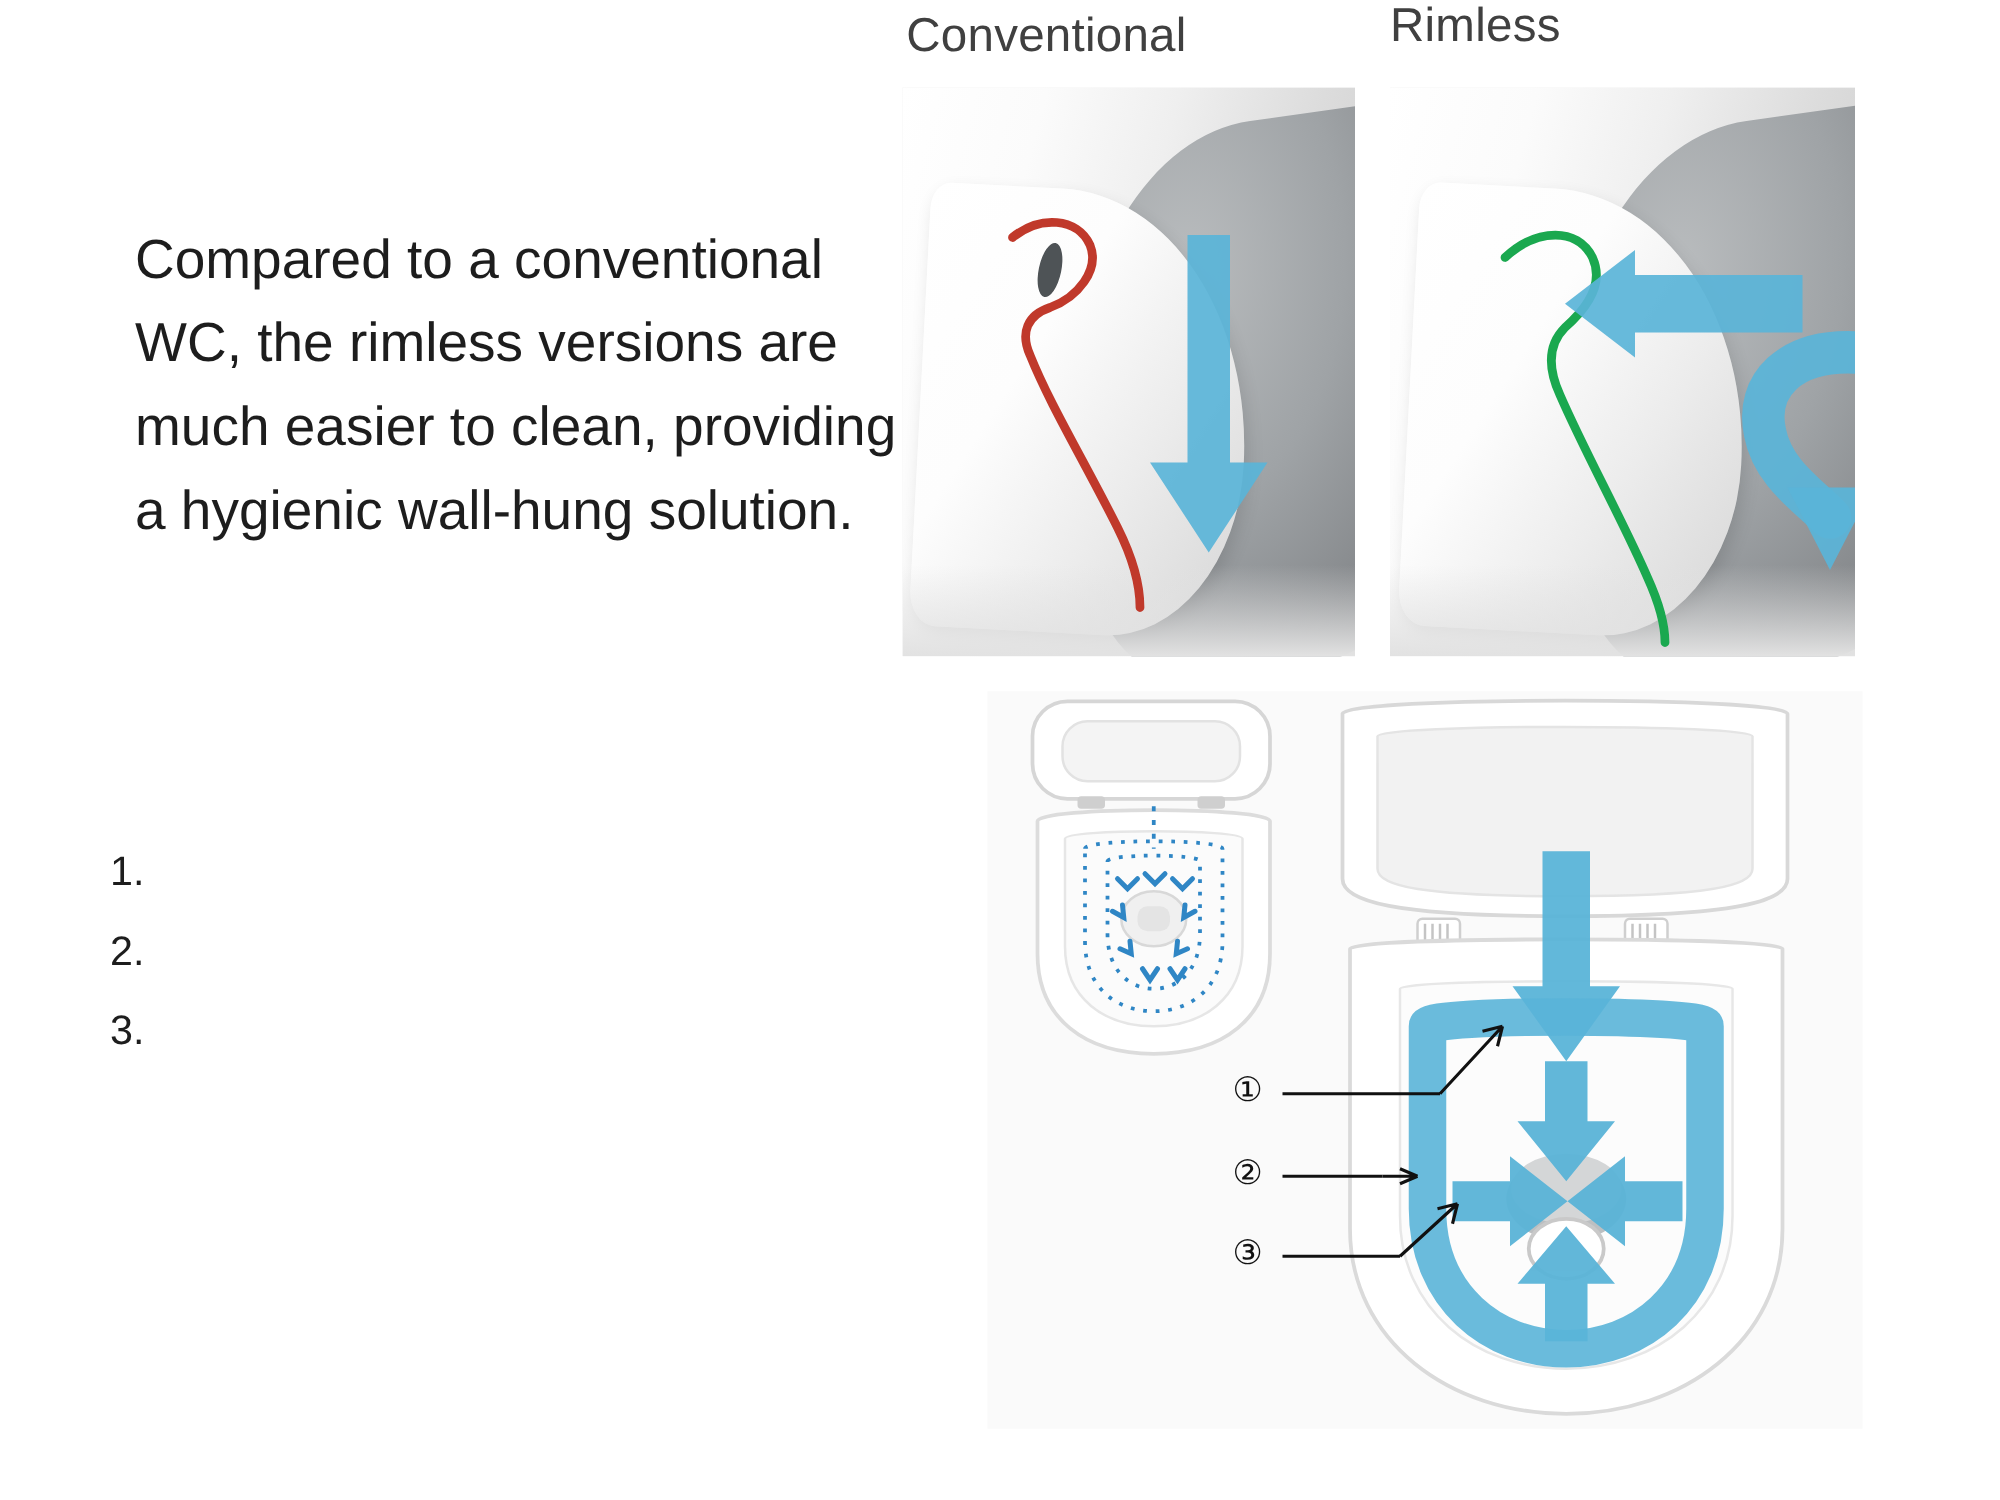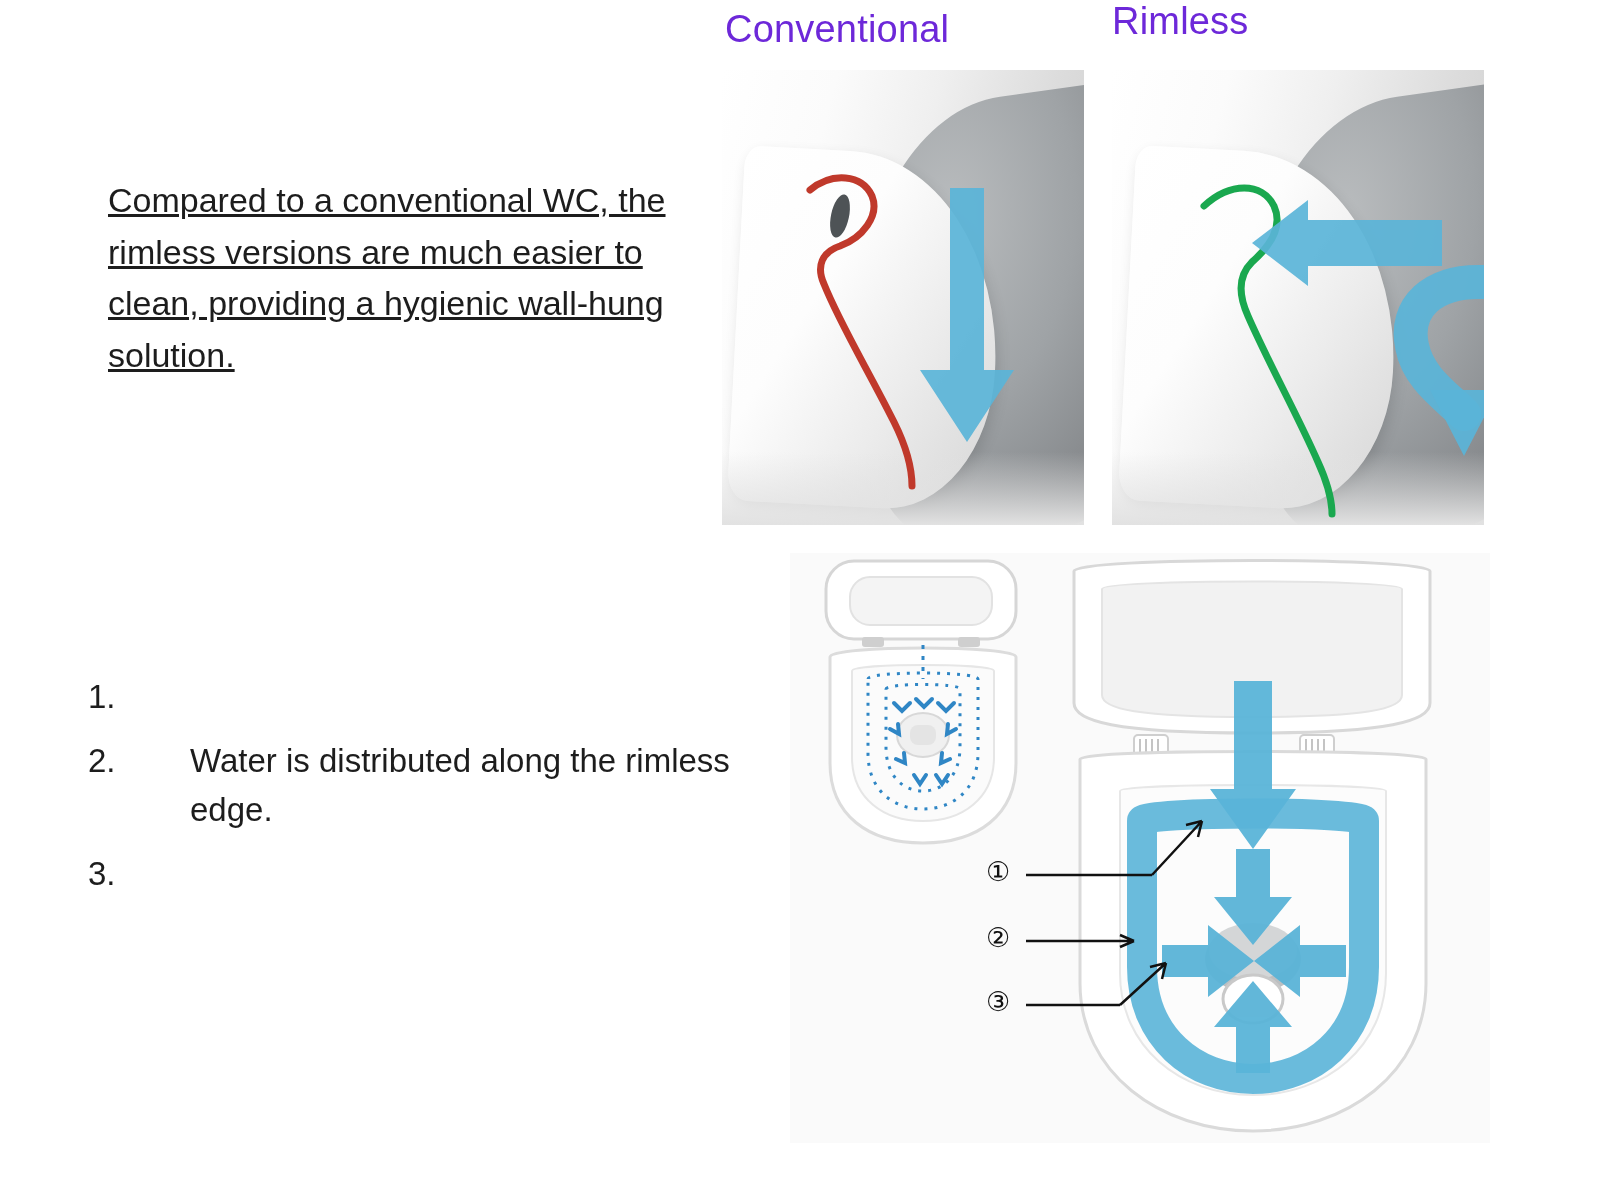--- a/index.html
+++ b/index.html
@@ -15,24 +15,23 @@
     color: #1a1a1a;
     overflow: hidden;
   }
 
   
   #intro-paragraph {
     position: absolute;
     left: 108px;
     top: 175px;
     width: 620px;
-    font-size: 34px;
+    font-size: 44px;
     line-height: 1.52;
     color: #1d1d1d;
-    text-decoration: underline;
   }
 
   #steps-list {
     position: absolute;
     left: 88px;
     top: 672px;
     width: 660px;
     font-size: 33px;
     line-height: 1.5;
     color: #1d1d1d;
@@ -48,21 +47,21 @@
   }
   .step-text {
     flex: 1 1 auto;
     font-size: 33px;
   }
 
   
   .panel-label {
     position: absolute;
     font-size: 38px;
-    color: #6d28d9;
+    color: #404040;
     letter-spacing: .2px;
   }
   #label-conventional { left: 725px; top: 8px; }
   #label-rimless      { left: 1112px; top: 0; }
 
   .photo-panel {
     position: absolute;
     top: 70px;
     height: 455px;
     overflow: hidden;
@@ -136,21 +135,20 @@
 <body>
 
 <div id="intro-paragraph">Compared to a conventional WC, the rimless versions are much easier to clean, providing a hygienic wall-hung solution.</div>
 
 <div id="steps-list">
   <div class="step-row">
     <div class="step-num">1.</div>
   </div>
   <div class="step-row">
     <div class="step-num">2.</div>
-    <div class="step-text">Water is distributed along the rimless edge.</div>
   </div>
   <div class="step-row">
     <div class="step-num">3.</div>
   </div>
 </div>
 
 <div class="panel-label" id="label-conventional">Conventional</div>
 <div class="panel-label" id="label-rimless">Rimless</div>
 
 <div class="photo-panel" id="panel-conventional">

